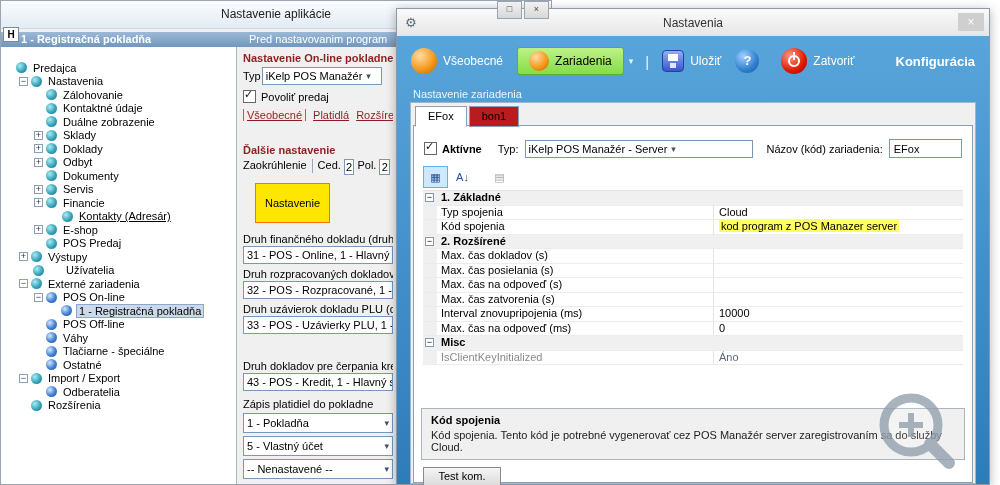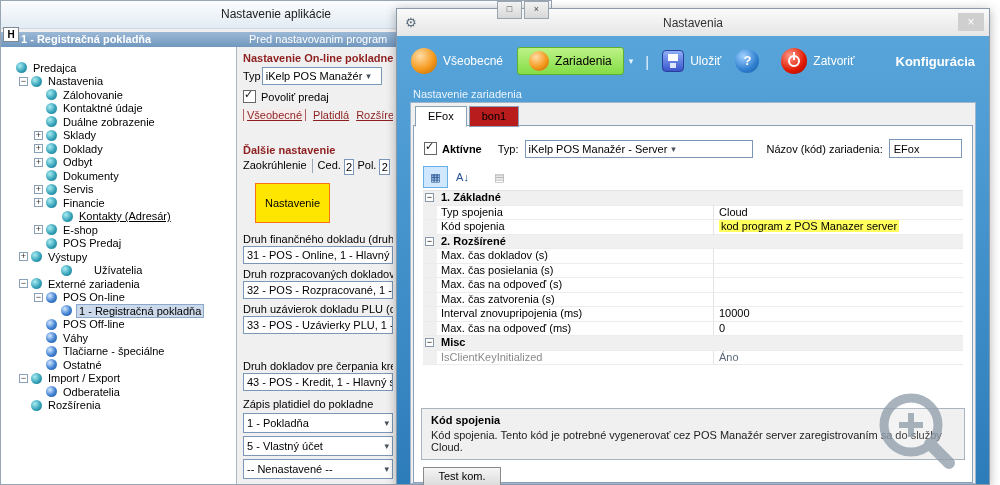--- a/index.html
+++ b/index.html
@@ -223,21 +223,21 @@
       <div class="tree-row" style="padding-left: 33px;">
         <span class="expander none"></span>
         <span class="ticon gear"></span>
         <span class="tlabel">POS Predaj</span>
       </div>
       <div class="tree-row" style="padding-left: 18px;">
         <span class="expander">+</span>
         <span class="ticon gear"></span>
         <span class="tlabel">Výstupy</span>
       </div>
-      <div class="tree-row" style="padding-left: 32px; gap: 16px;">
+      <div class="tree-row" style="padding-left: 4px; gap: 16px;">
         <span class="expander none"></span>
         <span class="ticon gear"></span>
         <span class="tlabel">Užívatelia</span>
       </div>
       <div class="tree-row" style="padding-left: 18px;">
         <span class="expander">−</span>
         <span class="ticon gear"></span>
         <span class="tlabel">Externé zariadenia</span>
       </div>
       <div class="tree-row" style="padding-left: 33px;">

